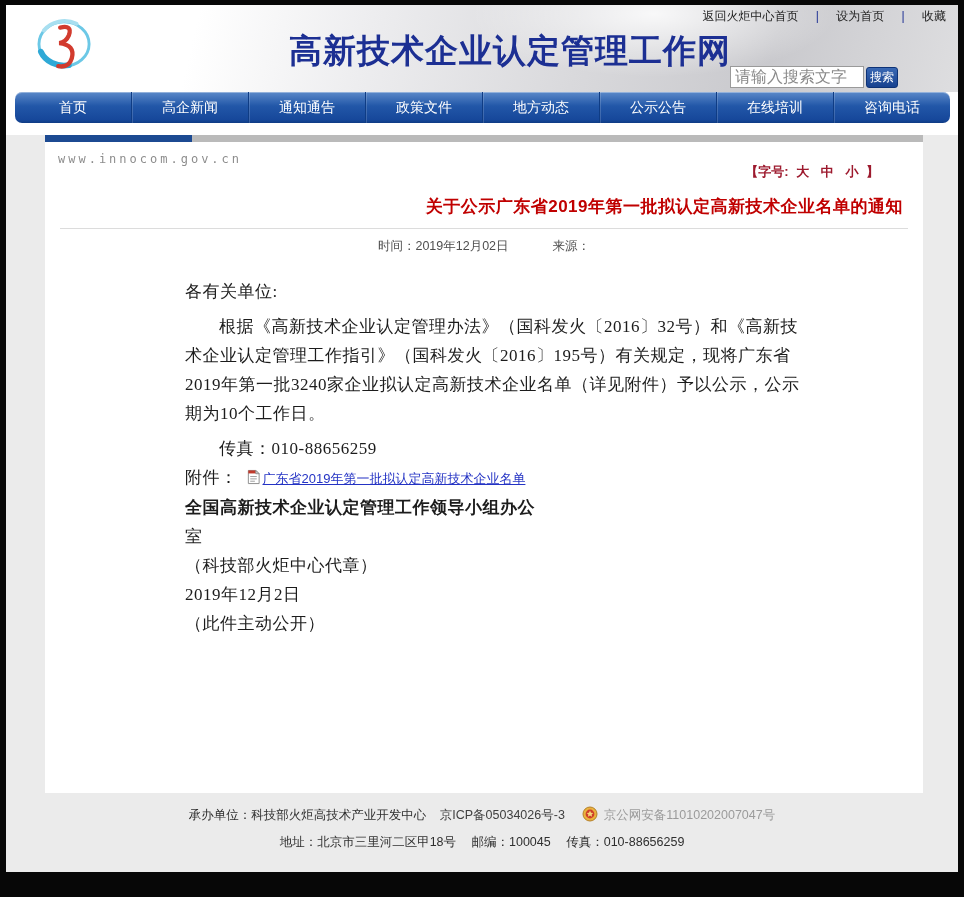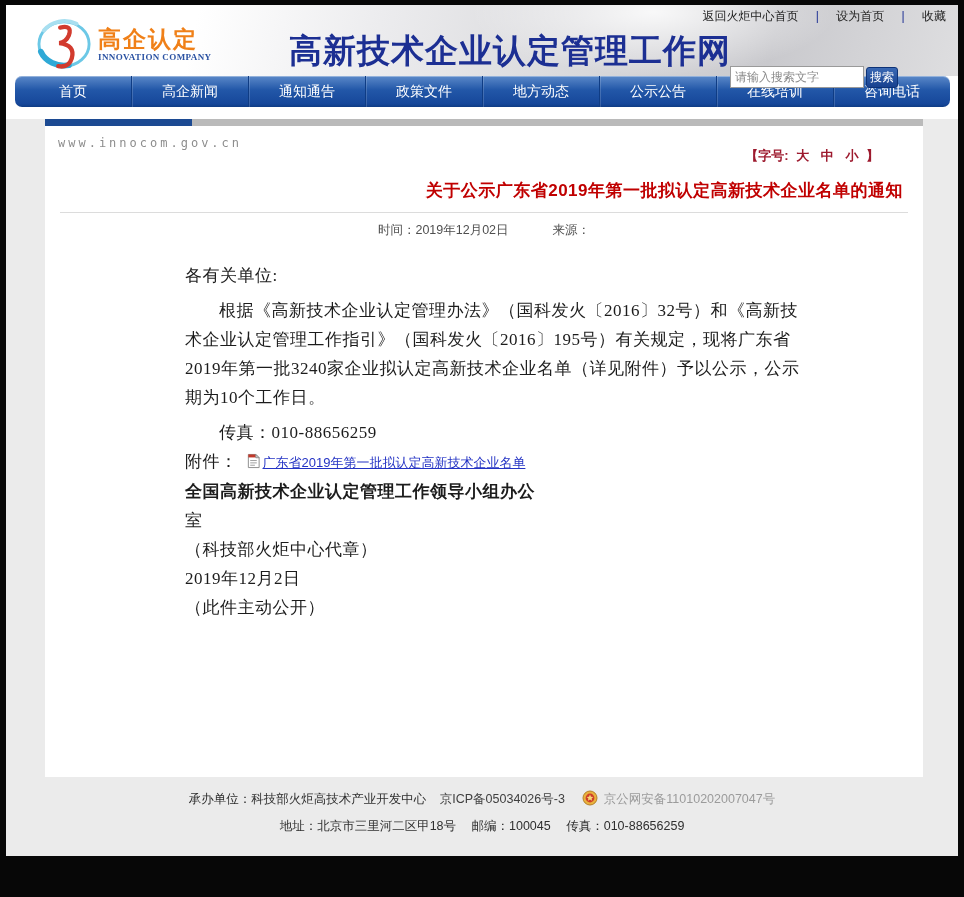--- a/index.html
+++ b/index.html
@@ -4,40 +4,40 @@
 <style>
   html,body{margin:0;padding:0;}
   body{
     width:964px;height:897px;background:#070707;overflow:hidden;
     font-family:"Liberation Sans","DejaVu Sans",sans-serif;
   }
   .page{position:relative;margin:5px 6px 0 6px;width:952px;background:#fff;}
 
   
   .header{
-    position:relative;height:71px;
+    position:relative;height:87px;
     background:
       radial-gradient(ellipse 260px 90px at 68% 10%, rgba(255,255,255,.85), rgba(255,255,255,0) 70%),
       linear-gradient(103deg,#ffffff 20%,#ededef 38%,#d9d9dc 60%,#c9c9cd 80%,#dedee0 100%);
   }
   .topbar{position:absolute;top:3px;right:12px;font-size:12px;color:#1e1e1e;white-space:nowrap;}
   .topbar a{color:#1e1e1e;text-decoration:none;cursor:pointer;}
   .topbar .sep{margin:0 14px;color:#1c2f93;}
   .logo{position:absolute;left:30px;top:12px;display:flex;align-items:center;cursor:pointer;}
   .logo-txt{margin-left:4px;}
   .logo-cn{font-size:23px;font-weight:bold;color:#f08018;letter-spacing:2px;line-height:26px;}
   .logo-en{font-size:9px;font-weight:bold;color:#2b52a2;font-family:"Liberation Serif","DejaVu Serif",serif;letter-spacing:.4px;}
   .site-title{
     position:absolute;left:283px;top:24px;
     font-family:"Liberation Serif","DejaVu Serif",serif;
     font-size:33px;font-weight:bold;color:#1c2f93;letter-spacing:1px;white-space:nowrap;
   }
   .searchbar{position:absolute;right:60px;top:61px;display:flex;align-items:center;}
   .searchbar input{
-    width:124px;height:16px;border:1px solid #9a9a9a;font-size:12px;padding:2px 4px;color:#333;outline:none;
+    width:124px;height:16px;border:1px solid #9a9a9a;font-size:16px;padding:2px 4px;color:#333;outline:none;
   }
   .searchbar input::placeholder{color:#8a8a8a;}
   .search-btn{
     margin-left:2px;width:32px;height:21px;border:1px solid #0d3277;border-radius:3px;
     background:linear-gradient(#3a69b4,#17418f);color:#fff;font-size:12px;line-height:18px;
     padding:0;cursor:pointer;
   }
 
   
   .nav{
@@ -117,24 +117,20 @@
       <a>收藏</a>
     </div>
 
     <div class="logo">
       <svg width="58" height="54" viewBox="0 0 60 56">
         <ellipse cx="29" cy="28" rx="26" ry="23" fill="#ffffff" stroke="#6cc8e6" stroke-width="3"></ellipse>
         <path d="M5 36 A26 23 0 0 0 34 50" fill="none" stroke="#2fa9d6" stroke-width="6" stroke-linecap="round"></path>
         <path d="M8 14 A26 23 0 0 1 42 7" fill="none" stroke="#a8dff0" stroke-width="4" stroke-linecap="round"></path>
         <path d="M25 11 q13 -3 9 8 q-3 7 -10 8 q17 2 13 16 q-3 10 -14 8" fill="none" stroke="#d23b2e" stroke-width="4.5" stroke-linecap="round"></path>
       </svg>
-      <div class="logo-txt">
-        <div class="logo-cn">高企认定</div>
-        <div class="logo-en">INNOVATION COMPANY</div>
-      </div>
     </div>
 
     <div class="site-title">高新技术企业认定管理工作网</div>
 
     <div class="searchbar">
       <input placeholder="请输入搜索文字" style="">
       <button class="search-btn">搜索</button>
     </div>
   </div>
 

